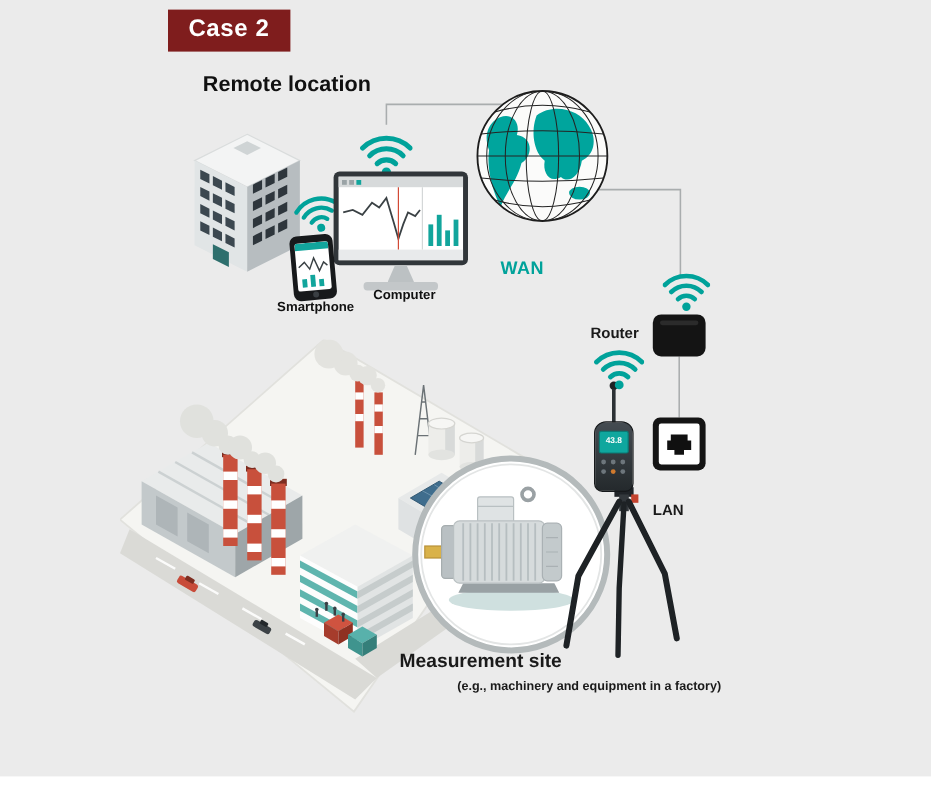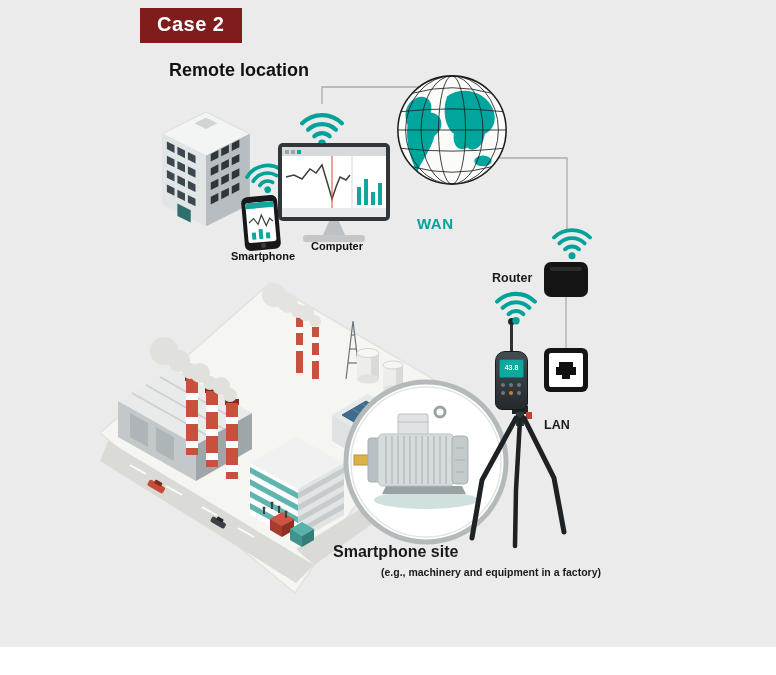--- a/index.html
+++ b/index.html
@@ -423,17 +423,17 @@
 
   <div class="abs lan-box">
     <div class="lan-inner">
       <svg width="24" height="24" viewBox="0 0 24 24">
         <path d="M5,4 h14 v5 h3 v8 h-6 v4 h-8 v-4 h-6 v-8 h3 z" fill="#101010"></path>
       </svg>
     </div>
   </div>
   <div class="abs lan-label">LAN</div>
 
-  <div class="abs measure-title">Smartphone site</div>
+  <div class="abs measure-title">Measurement site</div>
   <div class="abs measure-sub">(e.g., machinery and equipment in a factory)</div>
 
   <div class="abs bottom-strip"></div>
 </div>
 
 </body></html>

